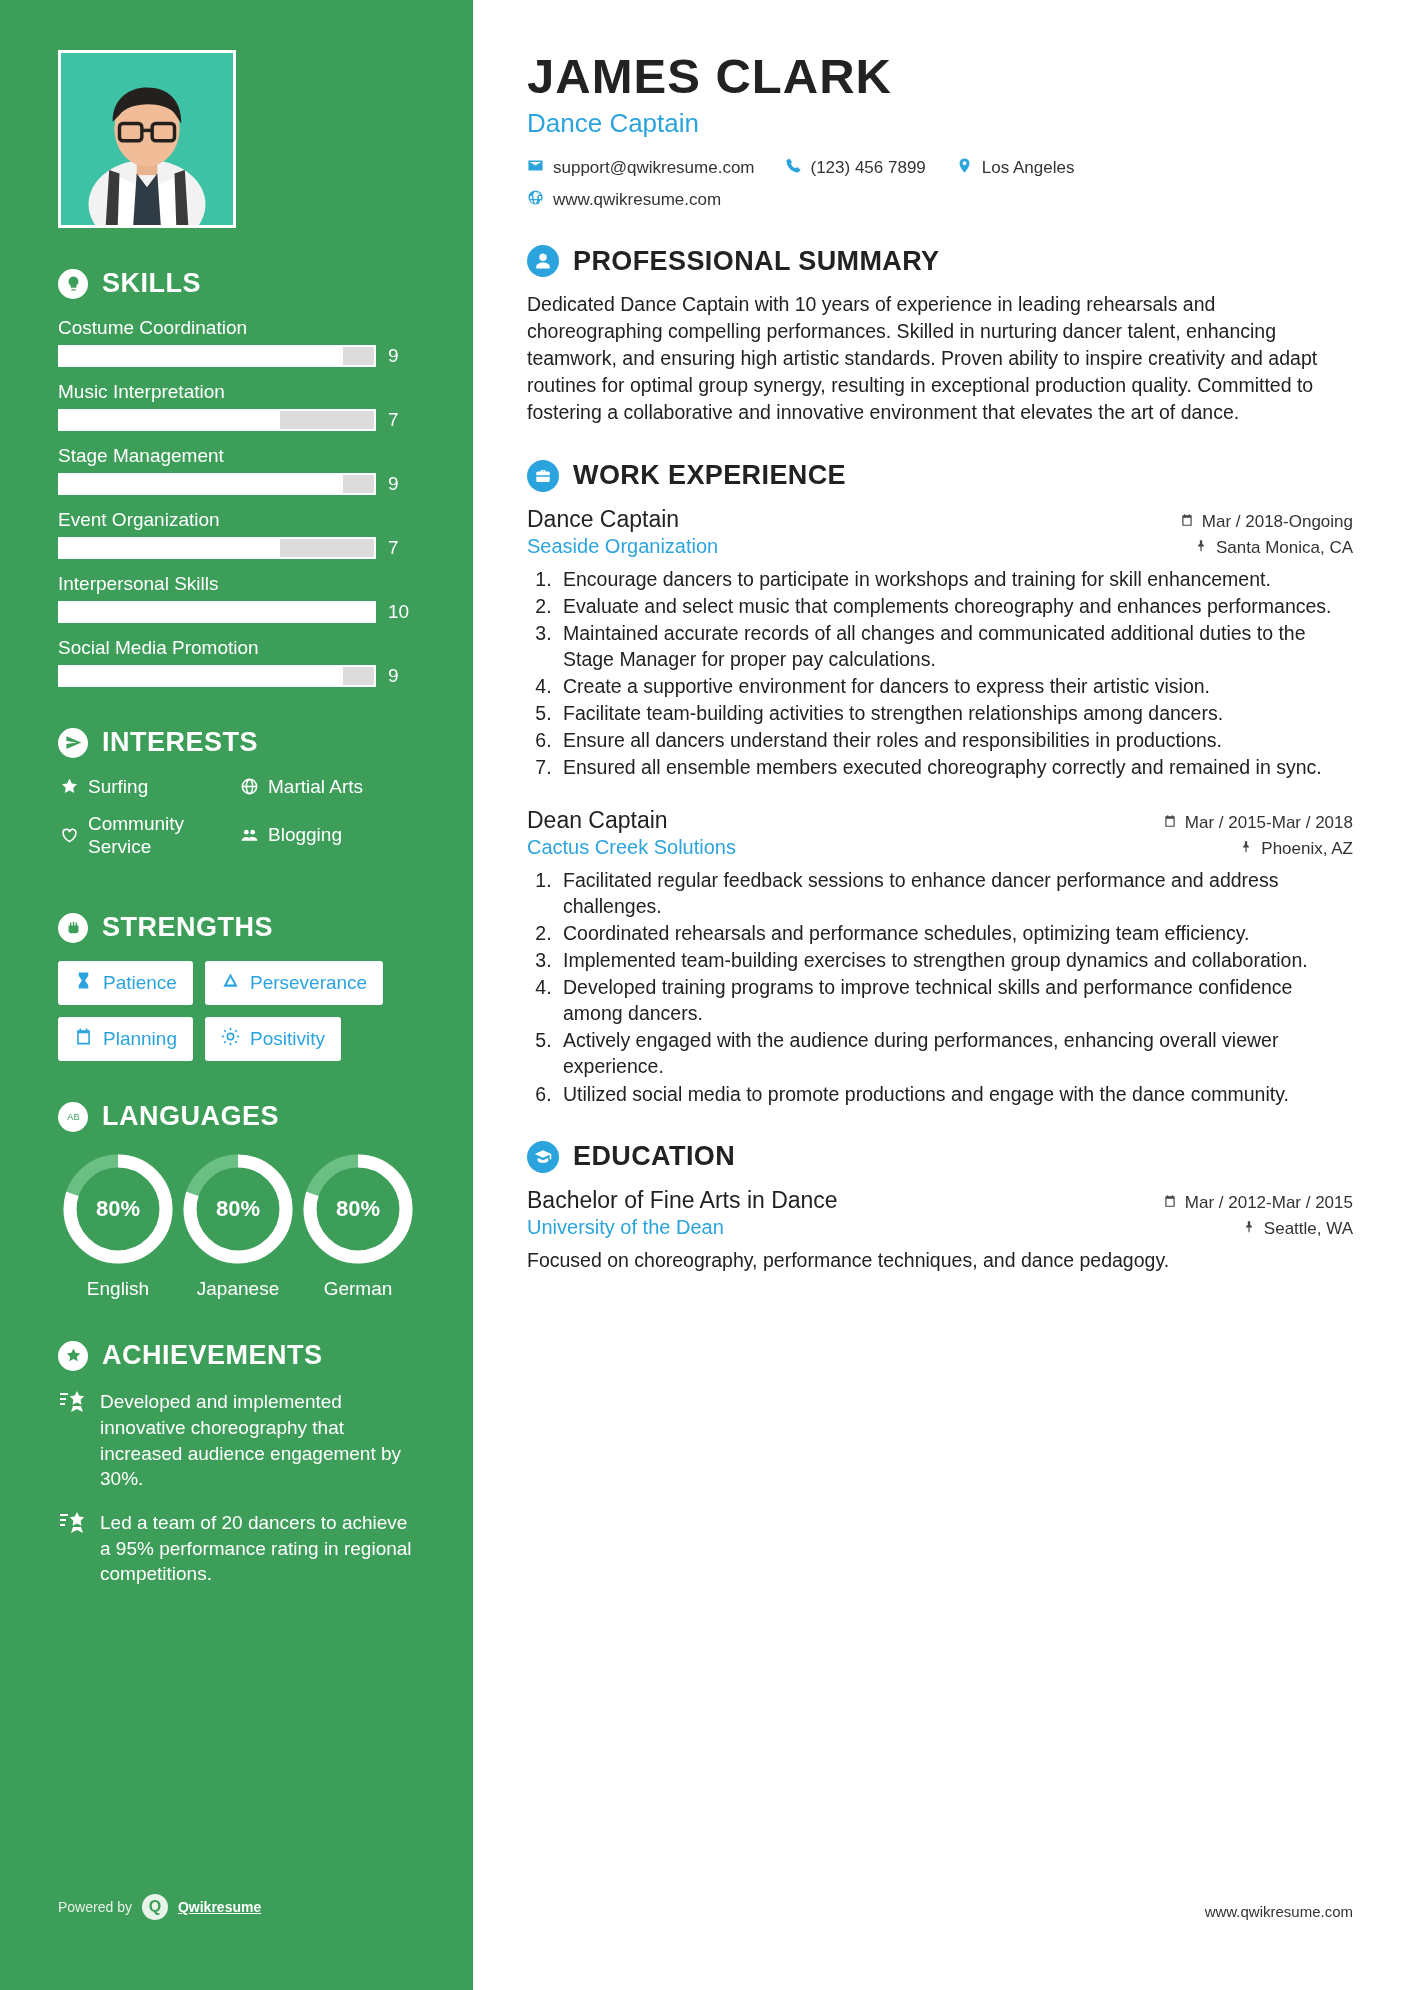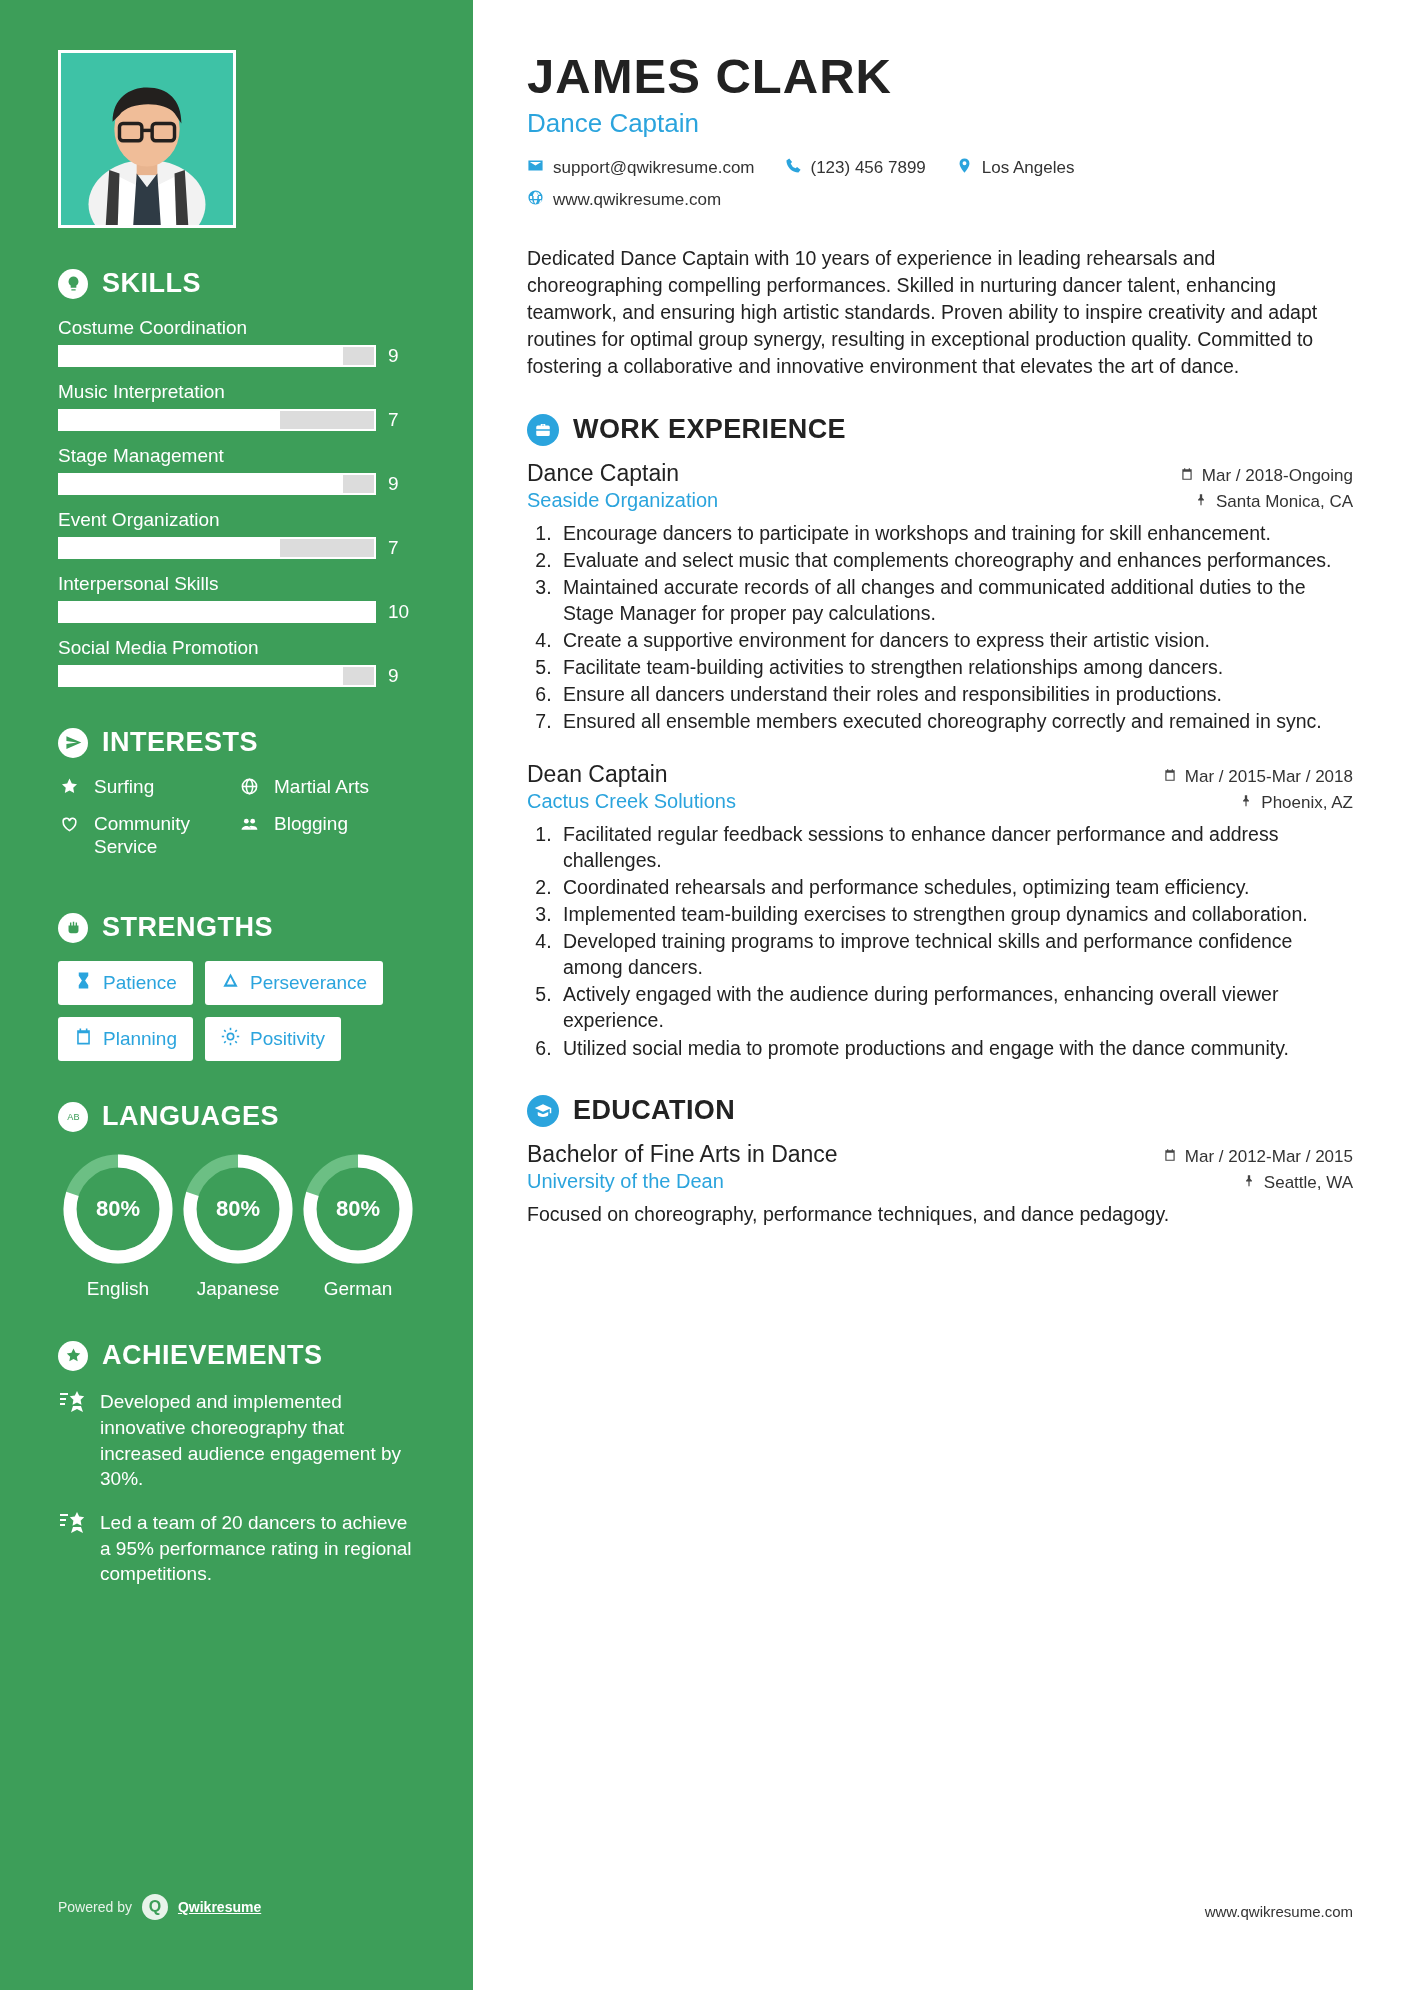--- a/index.html
+++ b/index.html
@@ -52,21 +52,21 @@
   .skill-row { display: flex; align-items: center; gap: 12px; }
   .bar {
     flex: 1 1 auto; height: 22px; background: #dcdcdc;
     border: 2px solid #ffffff; position: relative;
   }
   .bar .fill { position: absolute; left:0; top:0; bottom:0; background:#ffffff; }
   .skill-val { font-size: 19px; width: 30px; }
 
   .interests { display: flex; flex-wrap: wrap; }
   .interest {
-    width: 50%; display: flex; gap: 14px; align-items: flex-start;
+    width: 50%; display: flex; gap: 8px; align-items: center;
     font-size: 19px; margin-bottom: 14px; line-height: 1.2;
   }
   .interest .ic { width: 22px; flex: 0 0 22px; text-align: center; }
   .interest .ic svg { width: 19px; height: 19px; fill: #ffffff; vertical-align: -3px;}
 
   .strengths { display: flex; flex-wrap: wrap; gap: 12px; }
   .strength {
     background: #ffffff; color: #2ba4dd;
     border-radius: 3px; padding: 10px 16px;
     font-size: 19px; display: flex; align-items: center; gap: 10px;
@@ -428,20 +428,28 @@
         <span class="citem">
           <span><svg viewBox="0 0 24 24">
                 <path d="M12 2a10 10 0 1 0 0 20 10 10 0 0 0 0-20zm0 2c1.7 0 3.2 2.6 3.7 6H8.3C8.8 6.6 10.3 4 12 4zM4.3 10h3c-.1 1.3-.1 2.7 0 4h-3a8 8 0 0 1 0-4zm0 6h3.3c.5 2.3 1.4 4 2.4 4.6A8 8 0 0 1 4.3 16zm5.4 0h4.6c-.5 2.9-1.8 5-2.3 5s-1.8-2.1-2.3-5zm4.9-2H9.4c-.1-1.3-.1-2.7 0-4h5.2c.1 1.3.1 2.7 0 4zm1.4 6.6c1-.6 1.9-2.3 2.4-4.6h3.3a8 8 0 0 1-5.7 4.6zM16.7 14c.1-1.3.1-2.7 0-4h3a8 8 0 0 1 0 4h-3zm2.2-6h-3.2c-.5-2.3-1.4-4-2.4-4.6A8 8 0 0 1 18.9 8z"></path>
               </svg></span>
           <span>www.qwikresume.com</span>
         </span>
       </div>
     </div>
 
     <section class="main-section">
+      <div class="main-head">
+        <span class="circ">
+          <svg viewBox="0 0 24 24">
+              <path d="M12 12a5 5 0 1 0 0-10 5 5 0 0 0 0 10zm0 2c-5 0-9 2.5-9 5.5V22h18v-2.5c0-3-4-5.5-9-5.5z"></path>
+            </svg>
+        </span>
+        <h2>PROFESSIONAL SUMMARY</h2>
+      </div>
       <p class="summary">Dedicated Dance Captain with 10 years of experience in leading rehearsals and choreographing compelling performances. Skilled in nurturing dancer talent, enhancing teamwork, and ensuring high artistic standards. Proven ability to inspire creativity and adapt routines for optimal group synergy, resulting in exceptional production quality. Committed to fostering a collaborative and innovative environment that elevates the art of dance.</p>
     </section>
 
     <section class="main-section">
       <div class="main-head">
         <span class="circ">
           <svg viewBox="0 0 24 24">
               <path d="M9 4h6v2h4a2 2 0 0 1 2 2v3H3V8a2 2 0 0 1 2-2h4V4zm2 2h2V5h-2v1zM3 13h18v5a2 2 0 0 1-2 2H5a2 2 0 0 1-2-2v-5z"></path>
             </svg>
         </span>

